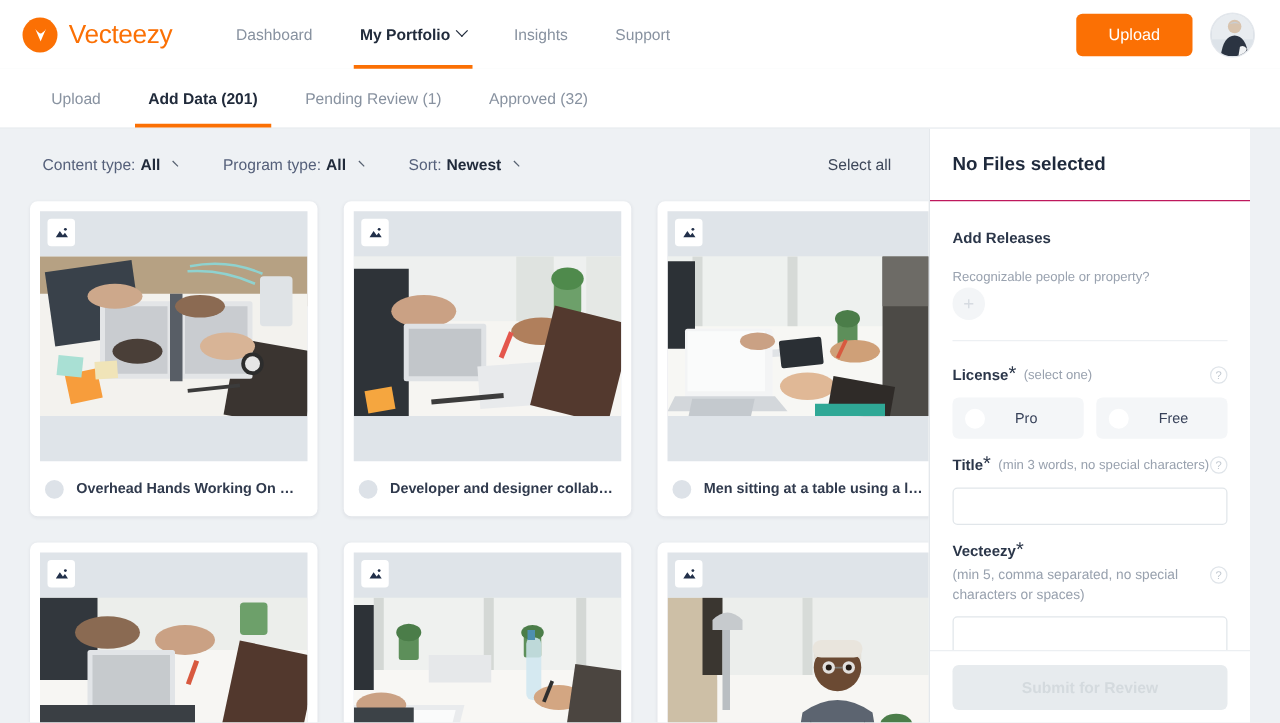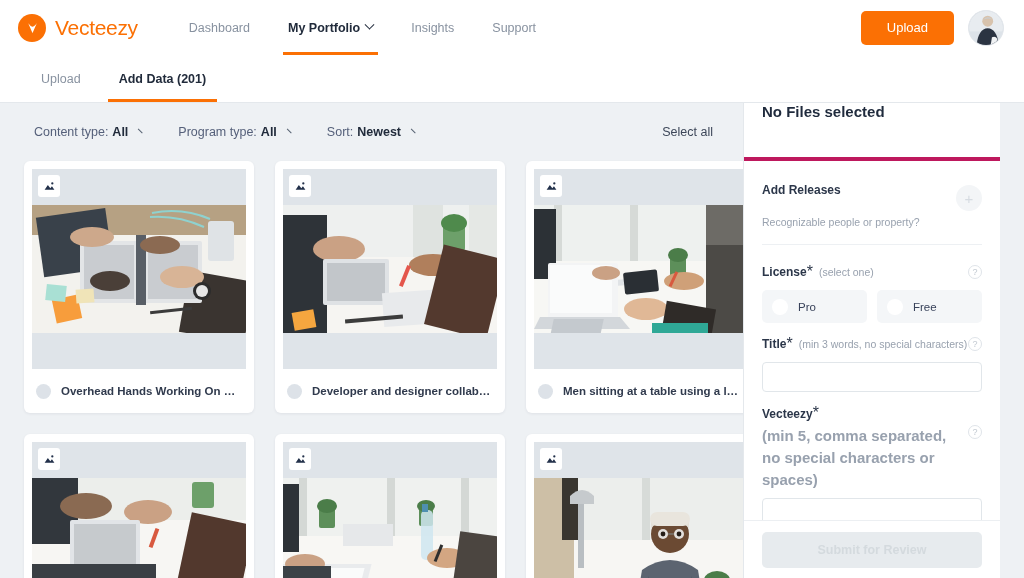--- a/index.html
+++ b/index.html
@@ -149,27 +149,27 @@
   }
 
   
   .right-col {
     width: 257px; background: #ffffff;
     border-left: 1px solid #e4e8ec;
     display: flex; flex-direction: column;
     position: relative;
   }
   .rp-head {
-    height: 58px; display: flex; align-items: flex-start;
-    padding: 0 18px; border-bottom: 4px solid #be185d;
+    height: 58px; display: flex; align-items: center;
+    padding: 0 18px; border-bottom: 1px solid #be185d;
   }
   .rp-head h2 { font-size: 15px; font-weight: bold; color: #1f2a3c; }
   .rp-body { flex: 1; padding: 22px 18px 0 18px; overflow: hidden; }
 
-  .rel-row { display: flex; align-items: flex-start; }
+  .rel-row { display: flex; align-items: flex-start; flex-direction: column; }
   .rel-texts { flex: 1; }
   .rel-title { font-size: 12px; font-weight: bold; color: #2b3649; }
   .rel-sub { font-size: 10.5px; color: #99a2af; margin-top: 19px; }
   .plus-circle {
     width: 26px; height: 26px; border-radius: 50%;
     background: #f3f5f7; display: flex; align-items: center; justify-content: center;
     color: #d6dbe1; font-size: 15px; line-height: 1; cursor: pointer;
     margin-top: 2px;
   }
   .divider { height: 1px; background: #edf0f3; margin: 16px 0 18px 0; }
@@ -182,34 +182,34 @@
   .field-hint { font-size: 10.5px; color: #98a1ae; margin-left: 6px; font-weight: normal; }
   .help {
     margin-left: auto; width: 14px; height: 14px; border-radius: 50%;
     border: 1px solid #dfe4e9; color: #c2c9d1; font-size: 9px;
     display: flex; align-items: center; justify-content: center;
     cursor: pointer; flex: 0 0 auto;
   }
   .lic-row { display: flex; gap: 10px; }
   .lic-pill {
     flex: 1; height: 33px; background: #f4f6f8; border-radius: 5px;
-    display: flex; align-items: center; padding-left: 10px; gap: 10px;
+    display: flex; align-items: center; padding-left: 10px; gap: 24px;
     cursor: pointer;
   }
   .lic-radio {
     width: 16px; height: 16px; border-radius: 50%; background: #ffffff;
     flex: 0 0 auto;
   }
   .lic-label { font-size: 11.5px; color: #38425a; }
 
   .block { margin-top: 12px; }
   .kw-head { margin-bottom: 8px; }
   .kw-title { font-size: 12px; font-weight: bold; color: #2b3649; }
   .kw-sub-row { display: flex; align-items: flex-start; margin-top: 3px; }
-  .kw-sub { font-size: 15px; color: #98a1ae; line-height: 1.45; flex: 1; padding-right: 6px; font-weight: bold; }
+  .kw-sub { font-size: 11px; color: #98a1ae; line-height: 1.45; flex: 1; padding-right: 6px; }
   .txtinput {
     width: 100%; height: 30px; border: 1px solid #e1e6ea; border-radius: 4px;
     background: #fff; font-family: inherit; font-size: 12px;
     padding: 0 9px; color: #2b3649; outline: none;
   }
   .txtarea {
     width: 100%; height: 84px; border: 1px solid #e1e6ea; border-radius: 4px;
     background: #fff; font-family: inherit; font-size: 12px; resize: none;
     padding: 7px 9px; color: #2b3649; outline: none;
   }
@@ -268,20 +268,26 @@
     </div>
   </div>
 </div>
 
 <div class="subnav">
   <a href="#">
     <span>Upload</span>
   </a>
   <a href="#" class="active">
     <span>Add Data (201)</span>
+  </a>
+  <a href="#">
+    <span>Pending Review (1)</span>
+  </a>
+  <a href="#">
+    <span>Approved (32)</span>
   </a>
 </div>
 
 <div class="body-wrap">
 
   <div class="left-col">
 
     <div class="filterbar">
       <div class="filter">
         <span>Content type:</span>

